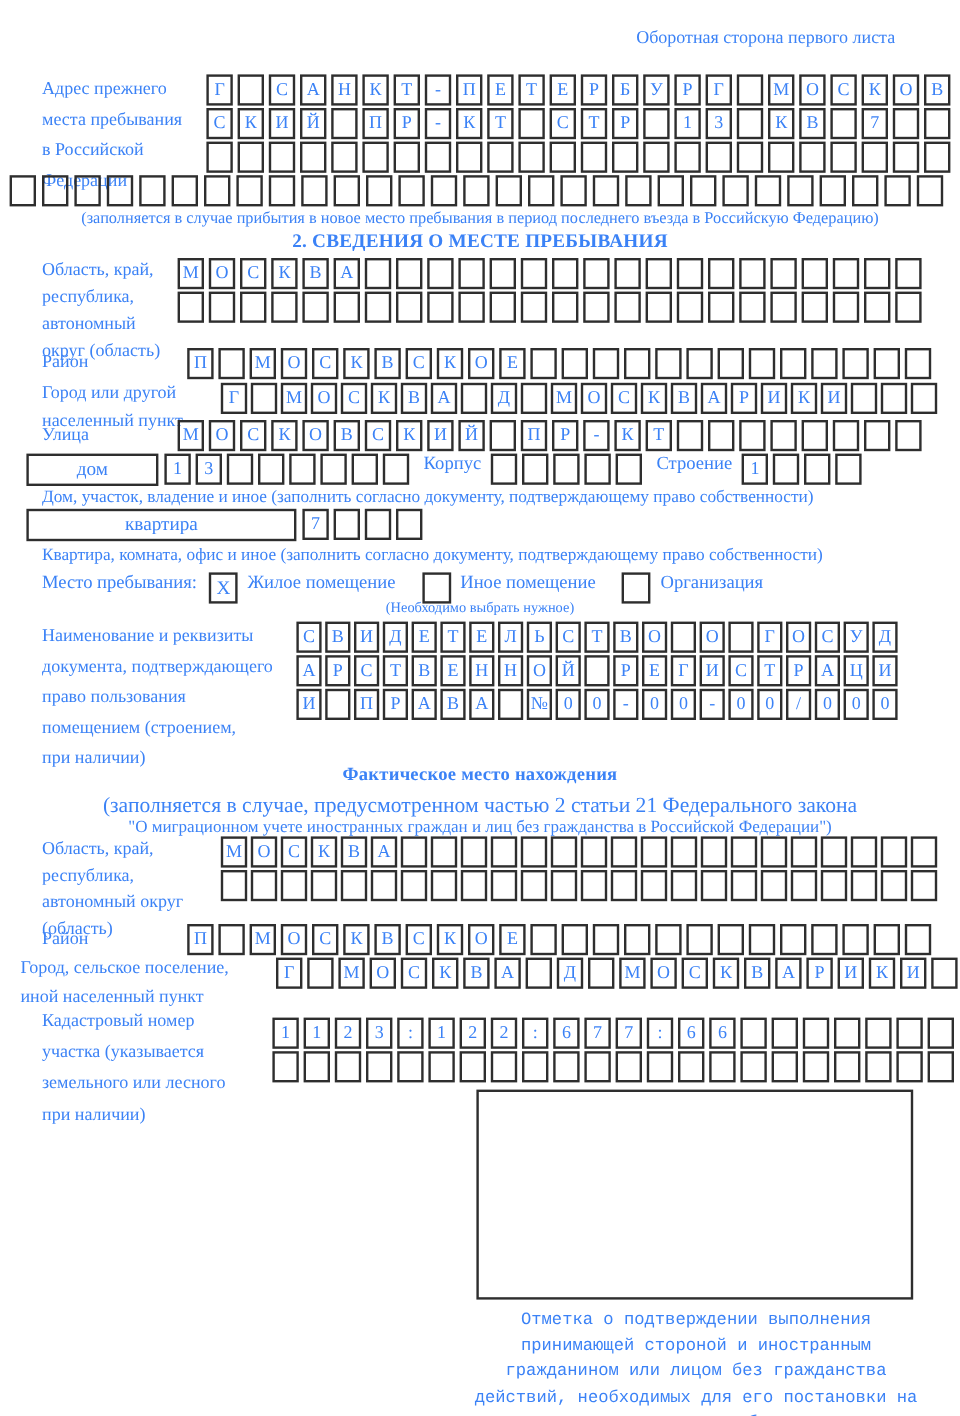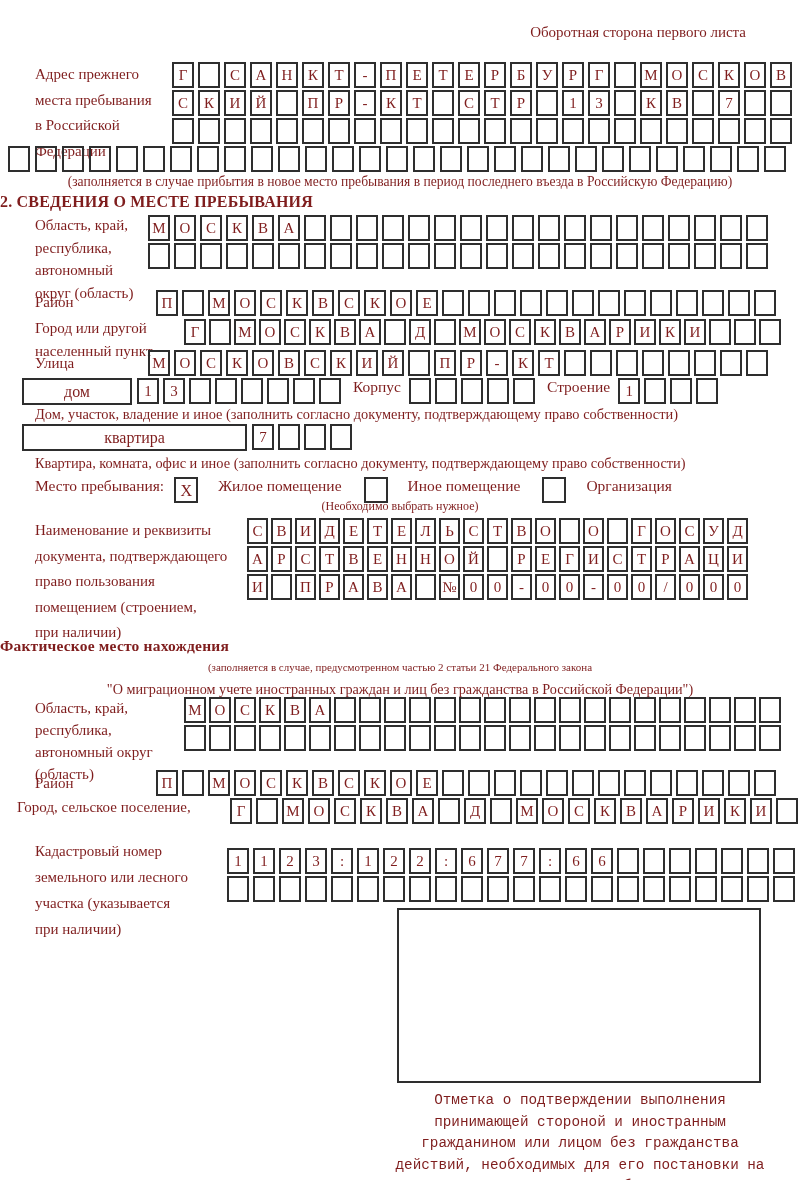--- a/index.html
+++ b/index.html
@@ -1,46 +1,46 @@
 <!DOCTYPE html>
 <html><head>
 <meta charset="utf-8">
 <style>
   * { margin:0; padding:0; box-sizing:border-box; }
   html,body { background:#ffffff; }
   .page{
     position:relative; width:800px; height:1180px; margin:0 auto;
-    background:#ffffff; color:#7f1d1d; overflow:hidden;
+    background:#ffffff; color:#3b82f6; overflow:hidden;
     font-family:"Liberation Serif","DejaVu Serif",serif;
   }
   .hdr{ position:absolute; top:24px; right:54px; font-size:15px; }
   .lbl{ position:absolute; font-size:15px; line-height:22px; }
   .grid{ position:absolute; }
   .abs{ position:absolute; }
   .boxrow{ display:flex; margin-bottom:2px; }
   .box{
     flex:none; width:22px; height:26px; border:2px solid #2e2e2e; margin-right:4px;
     display:flex; align-items:center; justify-content:center;
     font-size:15px; padding-top:1px;
   }
   .boxrow.wide .box{ margin-right:5px; }
   .boxrow.tight .box{ margin-right:3px; }
   .docgrid .box{ width:21px; margin-right:3px; }
   .note{ position:absolute; left:0; width:800px; text-align:center; font-size:13.6px; }
   .snote{ position:absolute; font-size:14.4px; }
-  .h1{ position:absolute; left:0; width:800px; font-weight:bold; font-size:16px; letter-spacing:.2px; }
+  .h1{ position:absolute; left:0; width:800px; text-align:center; font-weight:bold; font-size:16px; letter-spacing:.2px; }
   .flexrow{ position:absolute; display:flex; align-items:flex-start; }
   .flexrow .boxrow{ margin-bottom:0; }
   .widebox{
     flex:none; height:27px; border:2px solid #2e2e2e;
     display:flex; align-items:center; justify-content:center; font-size:16px;
   }
   .inl{ font-size:15.5px; margin:0 8px; white-space:nowrap; }
   .cb{ width:24px; font-size:16px; }
-  .opt{ margin:0 22px 0 16px; }
+  .opt{ margin:0 22px 0 4px; }
   .opt:last-child{ margin-right:0; }
   .stampbox{ position:absolute; top:908px; left:397px; width:364px; height:175px; border:2px solid #2e2e2e; }
   .stampnote{ position:absolute; top:1090px; left:388px; width:384px; text-align:center; font-size:14.3px; line-height:21.5px;font-family:Liberation Mono, monospace; }
 </style>
 </head>
 <body>
 
 <div class="page">
 
   <div class="hdr">Оборотная сторона первого листа</div>
@@ -439,21 +439,21 @@
         <div class="box">0</div>
         <div class="box">0</div>
         <div class="box">/</div>
         <div class="box">0</div>
         <div class="box">0</div>
         <div class="box">0</div>
       </div>
   </div>
 
   <div class="h1" style="top:637px;font-size:15.5px">Фактическое место нахождения</div>
-  <div class="note" style="top:661px;font-size:11px">(заполняется в случае, предусмотренном частью 2 статьи 21 Федерального закона</div>
+  <div class="note" style="top:661px;font-size:18px">(заполняется в случае, предусмотренном частью 2 статьи 21 Федерального закона</div>
   <div class="note" style="top:681px;font-size:14.2px">"О миграционном учете иностранных граждан и лиц без гражданства в Российской Федерации")</div>
 
   <div class="lbl" style="top:697px;left:35px;width:155px;line-height:22px">
       <div>Область, край,</div>
       <div>республика,</div>
       <div>автономный округ</div>
       <div>(область)</div>
     </div>
   <div class="grid" style="top:697px;left:184px">
     <div class="boxrow tight">
@@ -533,20 +533,21 @@
       <div class="box"></div>
       <div class="box"></div>
       <div class="box"></div>
       <div class="box"></div>
       <div class="box"></div>
       <div class="box"></div>
     </div>
 
   <div class="lbl" style="top:795px;left:17px;width:205px;line-height:24px">
       <div>Город, сельское поселение,</div>
+      <div>иной населенный пункт</div>
     </div>
   <div class="boxrow abs" style="top:798px;left:230px">
       <div class="box">Г</div>
       <div class="box"></div>
       <div class="box">М</div>
       <div class="box">О</div>
       <div class="box">С</div>
       <div class="box">К</div>
       <div class="box">В</div>
       <div class="box">А</div>
@@ -561,22 +562,22 @@
       <div class="box">А</div>
       <div class="box">Р</div>
       <div class="box">И</div>
       <div class="box">К</div>
       <div class="box">И</div>
       <div class="box"></div>
     </div>
 
   <div class="lbl" style="top:838px;left:35px;width:195px;line-height:26px">
       <div>Кадастровый номер</div>
+      <div>участка (указывается</div>
       <div>земельного или лесного</div>
-      <div>участка (указывается</div>
       <div>при наличии)</div>
     </div>
   <div class="grid" style="top:848px;left:227px">
     <div class="boxrow">
         <div class="box">1</div>
         <div class="box">1</div>
         <div class="box">2</div>
         <div class="box">3</div>
         <div class="box">:</div>
         <div class="box">1</div>

